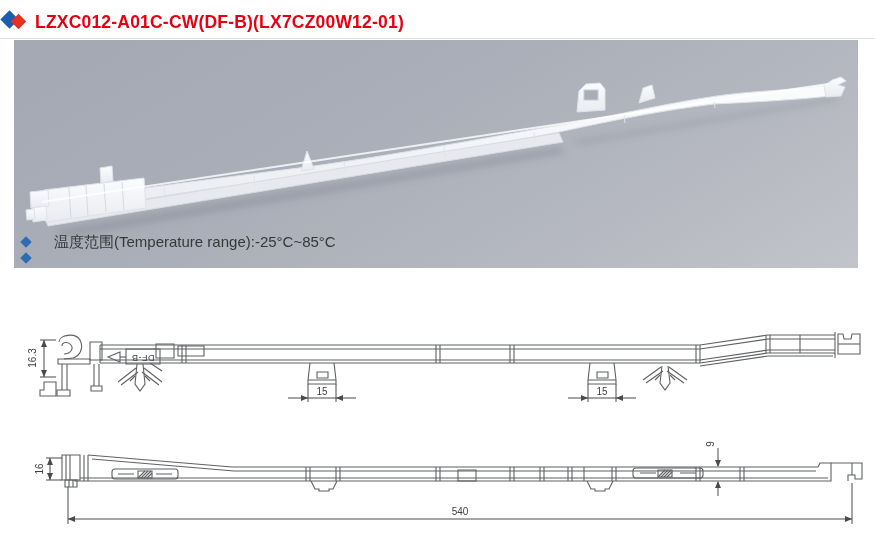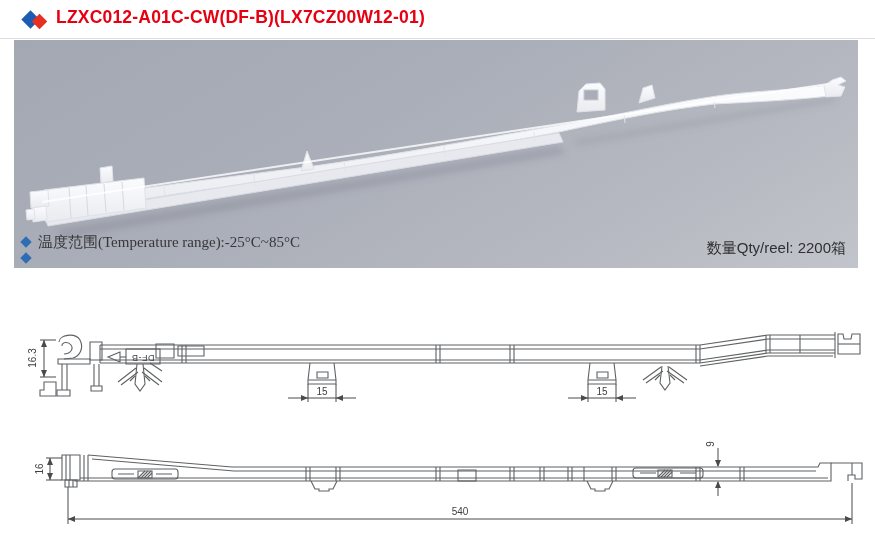--- a/index.html
+++ b/index.html
@@ -1,36 +1,36 @@
 <!DOCTYPE html>
 <html><head>
 <meta charset="utf-8">
 <style>
   html,body{margin:0;padding:0;}
   body{
     width:875px;height:553px;position:relative;background:#ffffff;
     font-family:"Liberation Sans",sans-serif;overflow:hidden;
   }
   
-  .header{position:absolute;top:7px;left:21px;display:flex;align-items:flex-start;gap:7px;}
+  .header{position:absolute;top:7px;left:0;display:flex;align-items:flex-end;gap:7px;}
   .diamond-icon{position:relative;width:28px;height:26px;flex:0 0 auto;}
   .diamond-icon .d{position:absolute;transform:rotate(45deg);}
   .diamond-icon .d.blue{left:3px;top:6px;width:13px;height:13px;background:#1d5cb0;}
   .diamond-icon .d.red{left:13px;top:9px;width:11px;height:11px;background:#e63022;}
   .title{color:#e60012;font-size:17.5px;font-weight:bold;letter-spacing:.2px;white-space:nowrap;}
   .header-rule{position:absolute;top:38px;left:0;width:875px;height:1px;background:#dcdee1;}
   
   .photo{
     position:absolute;left:14px;top:40px;width:844px;height:228px;
     background:linear-gradient(150deg,#a4a8b2 0%,#aaaeb8 40%,#b6b9c1 75%,#c1c4ca 100%);
     overflow:hidden;
   }
   .photo svg{position:absolute;left:0;top:0;}
   .specs{position:absolute;left:8px;bottom:6px;margin:0;padding:0;list-style:none;}
-  .specs li{display:flex;align-items:center;gap:8px;font-size:15px;color:#37373a;line-height:24px;font-family:Liberation Serif, serif;}
+  .specs li{display:flex;align-items:center;gap:24px;font-size:15px;color:#37373a;line-height:24px;}
   .spec-bullet{width:8px;height:8px;background:#2e6db4;transform:rotate(45deg);flex:0 0 auto;}
   .qty{position:absolute;right:12px;bottom:10px;font-size:15px;color:#303033;}
   
   .drawing{position:absolute;left:0;}
   .drawing path,.drawing rect,.drawing line,.drawing circle{vector-effect:non-scaling-stroke;}
   svg text{font-family:"Liberation Sans",sans-serif;font-size:10px;fill:#3e3e40;}
   .dfb-label{font-size:9px;letter-spacing:.5px;}
 </style>
 </head>
 <body>
@@ -91,21 +91,20 @@
   </svg>
   <ul class="specs">
     <li>
       <span class="spec-bullet"></span>
       <span>温度范围(Temperature range):-25°C~85°C</span>
     </li>
     <li>
       <span class="spec-bullet"></span>
     </li>
   </ul>
-  <div class="qty">数量Qty/reel: 2200箱</div>
 </div>
 
 <svg class="drawing" style="top:318px" width="875" height="112" viewBox="0 0 875 112">
   <g stroke="#5f6163" stroke-width="1.1" fill="none">
 
     <path d="M100,27 H700 L768,17 H835 M100,31 H700 L768,21 H835"></path>
     <path d="M100,42 H700 L768,32 H835 M100,45 H700 L768,35 H835"></path>
     <path d="M700,48 L768,38 H833"></path>
     <path d="M100,27 V45"></path>
 

